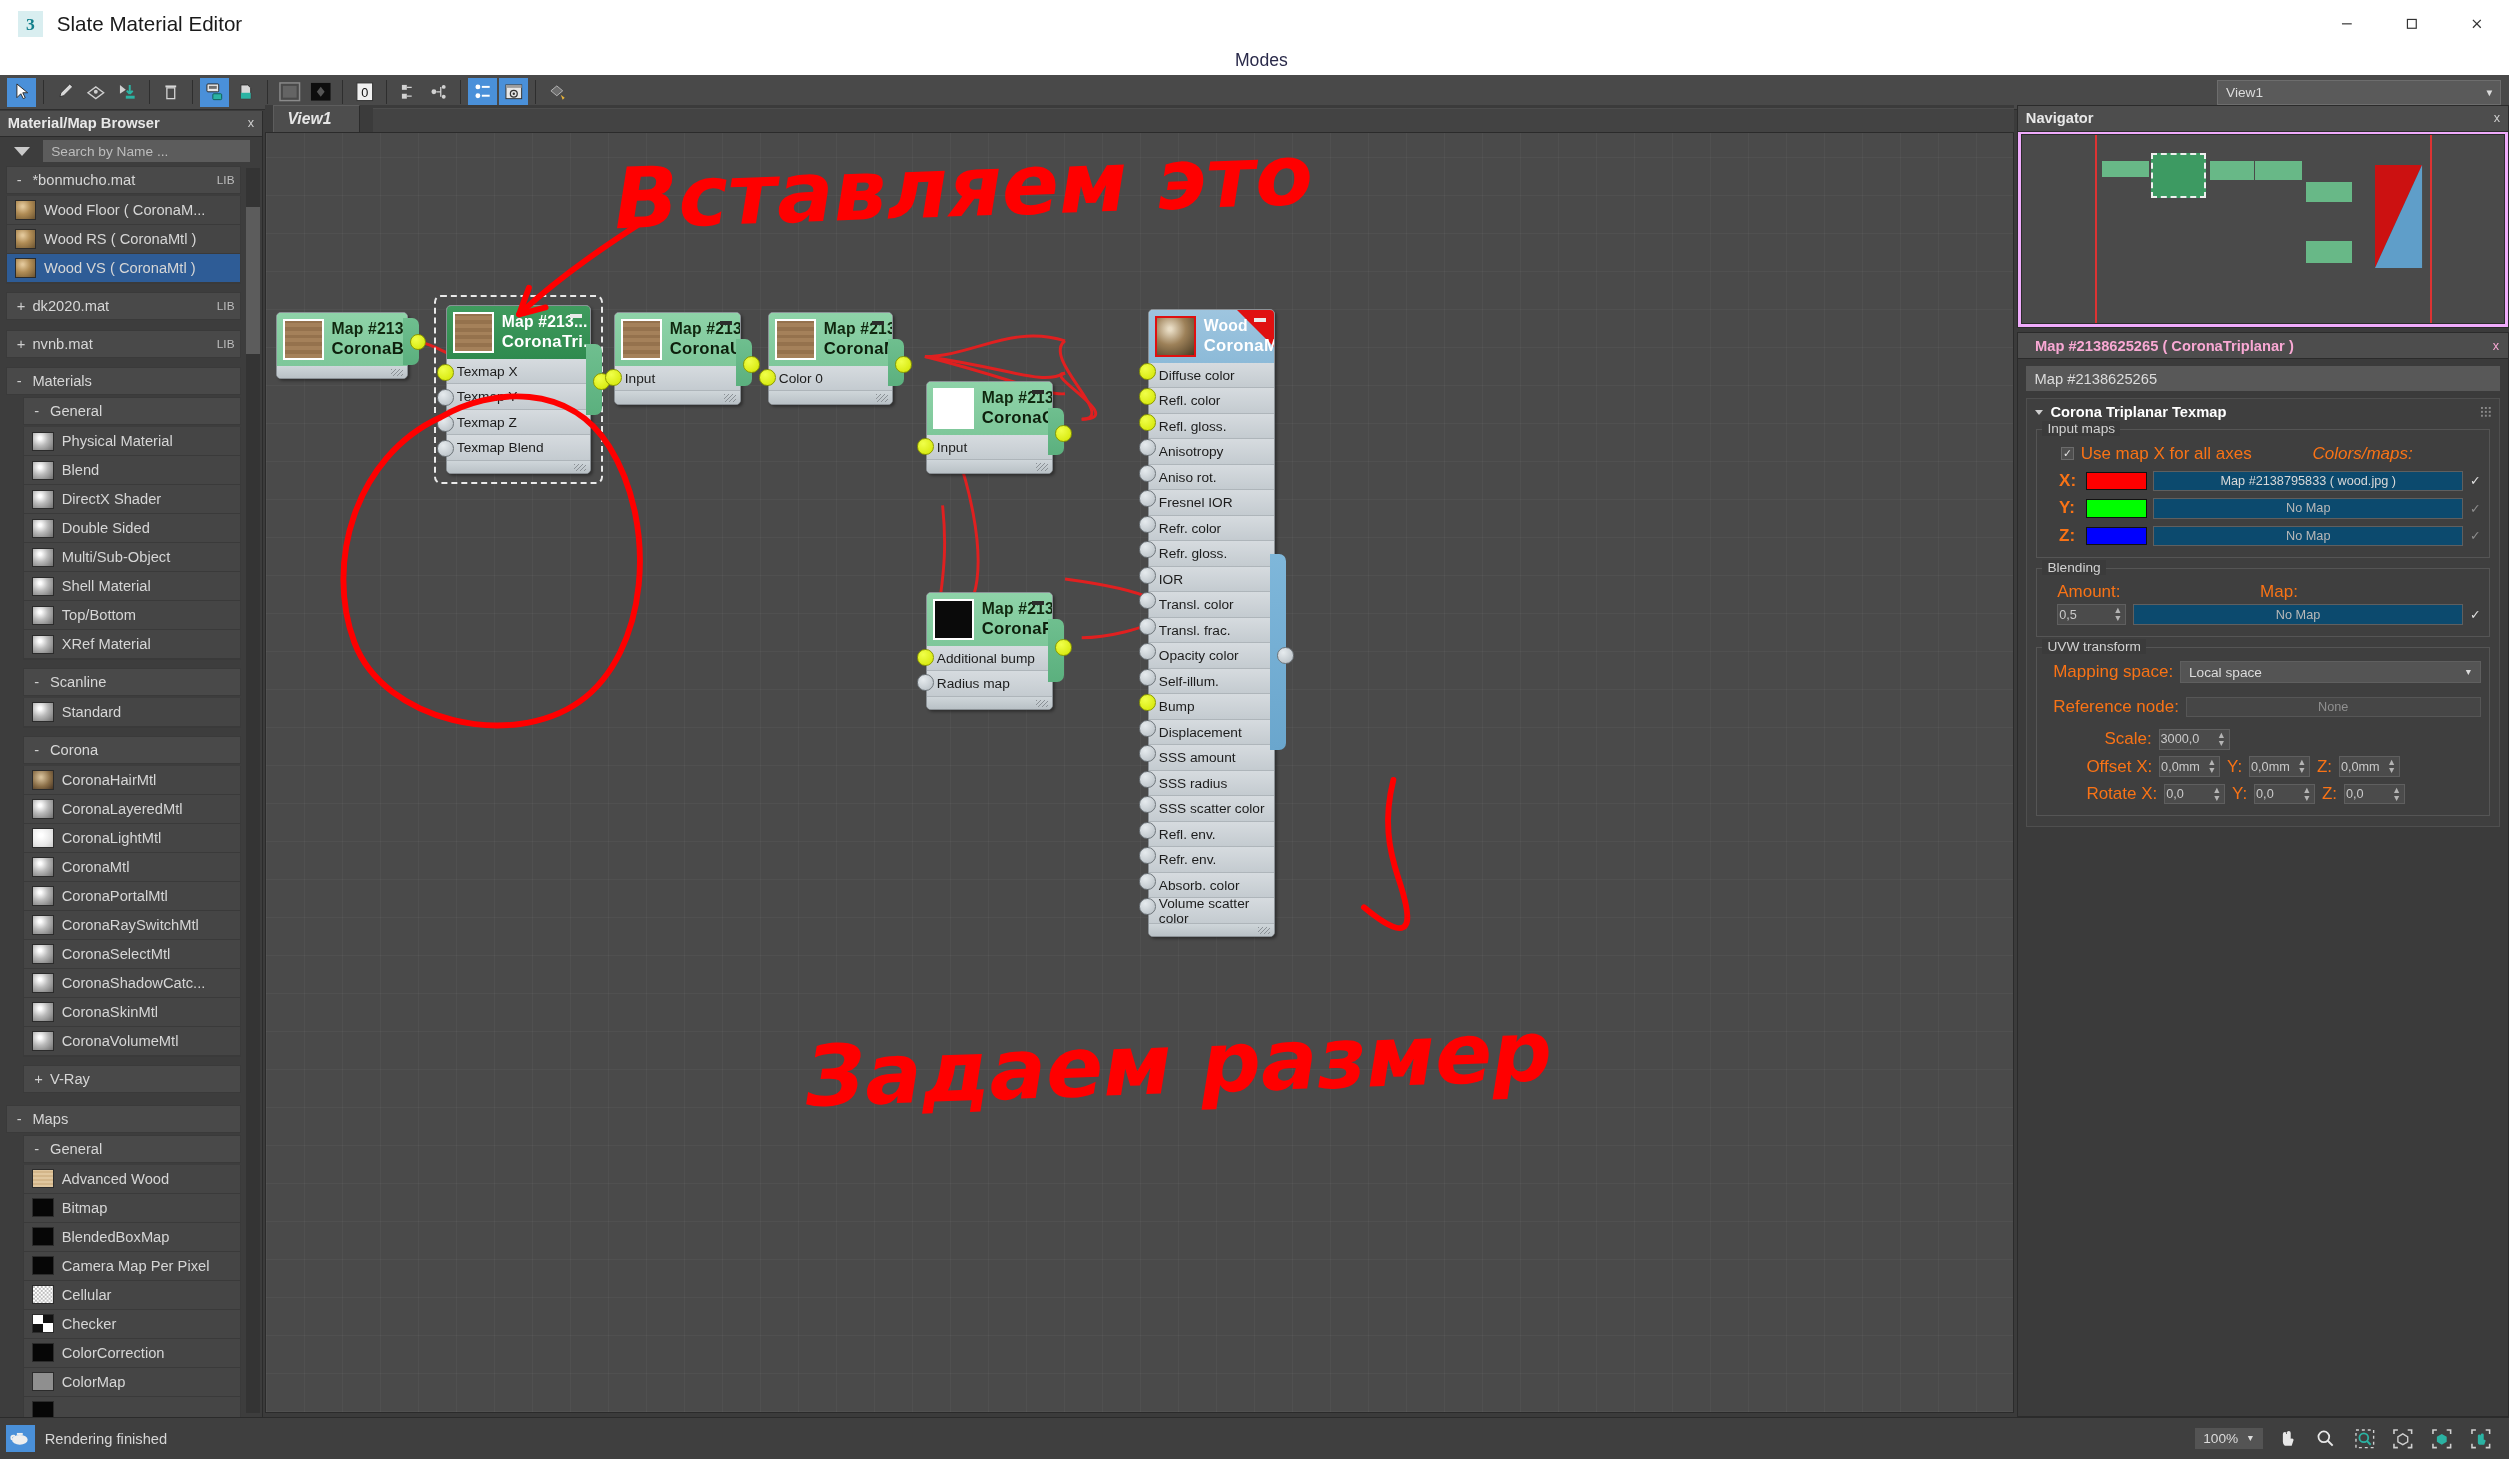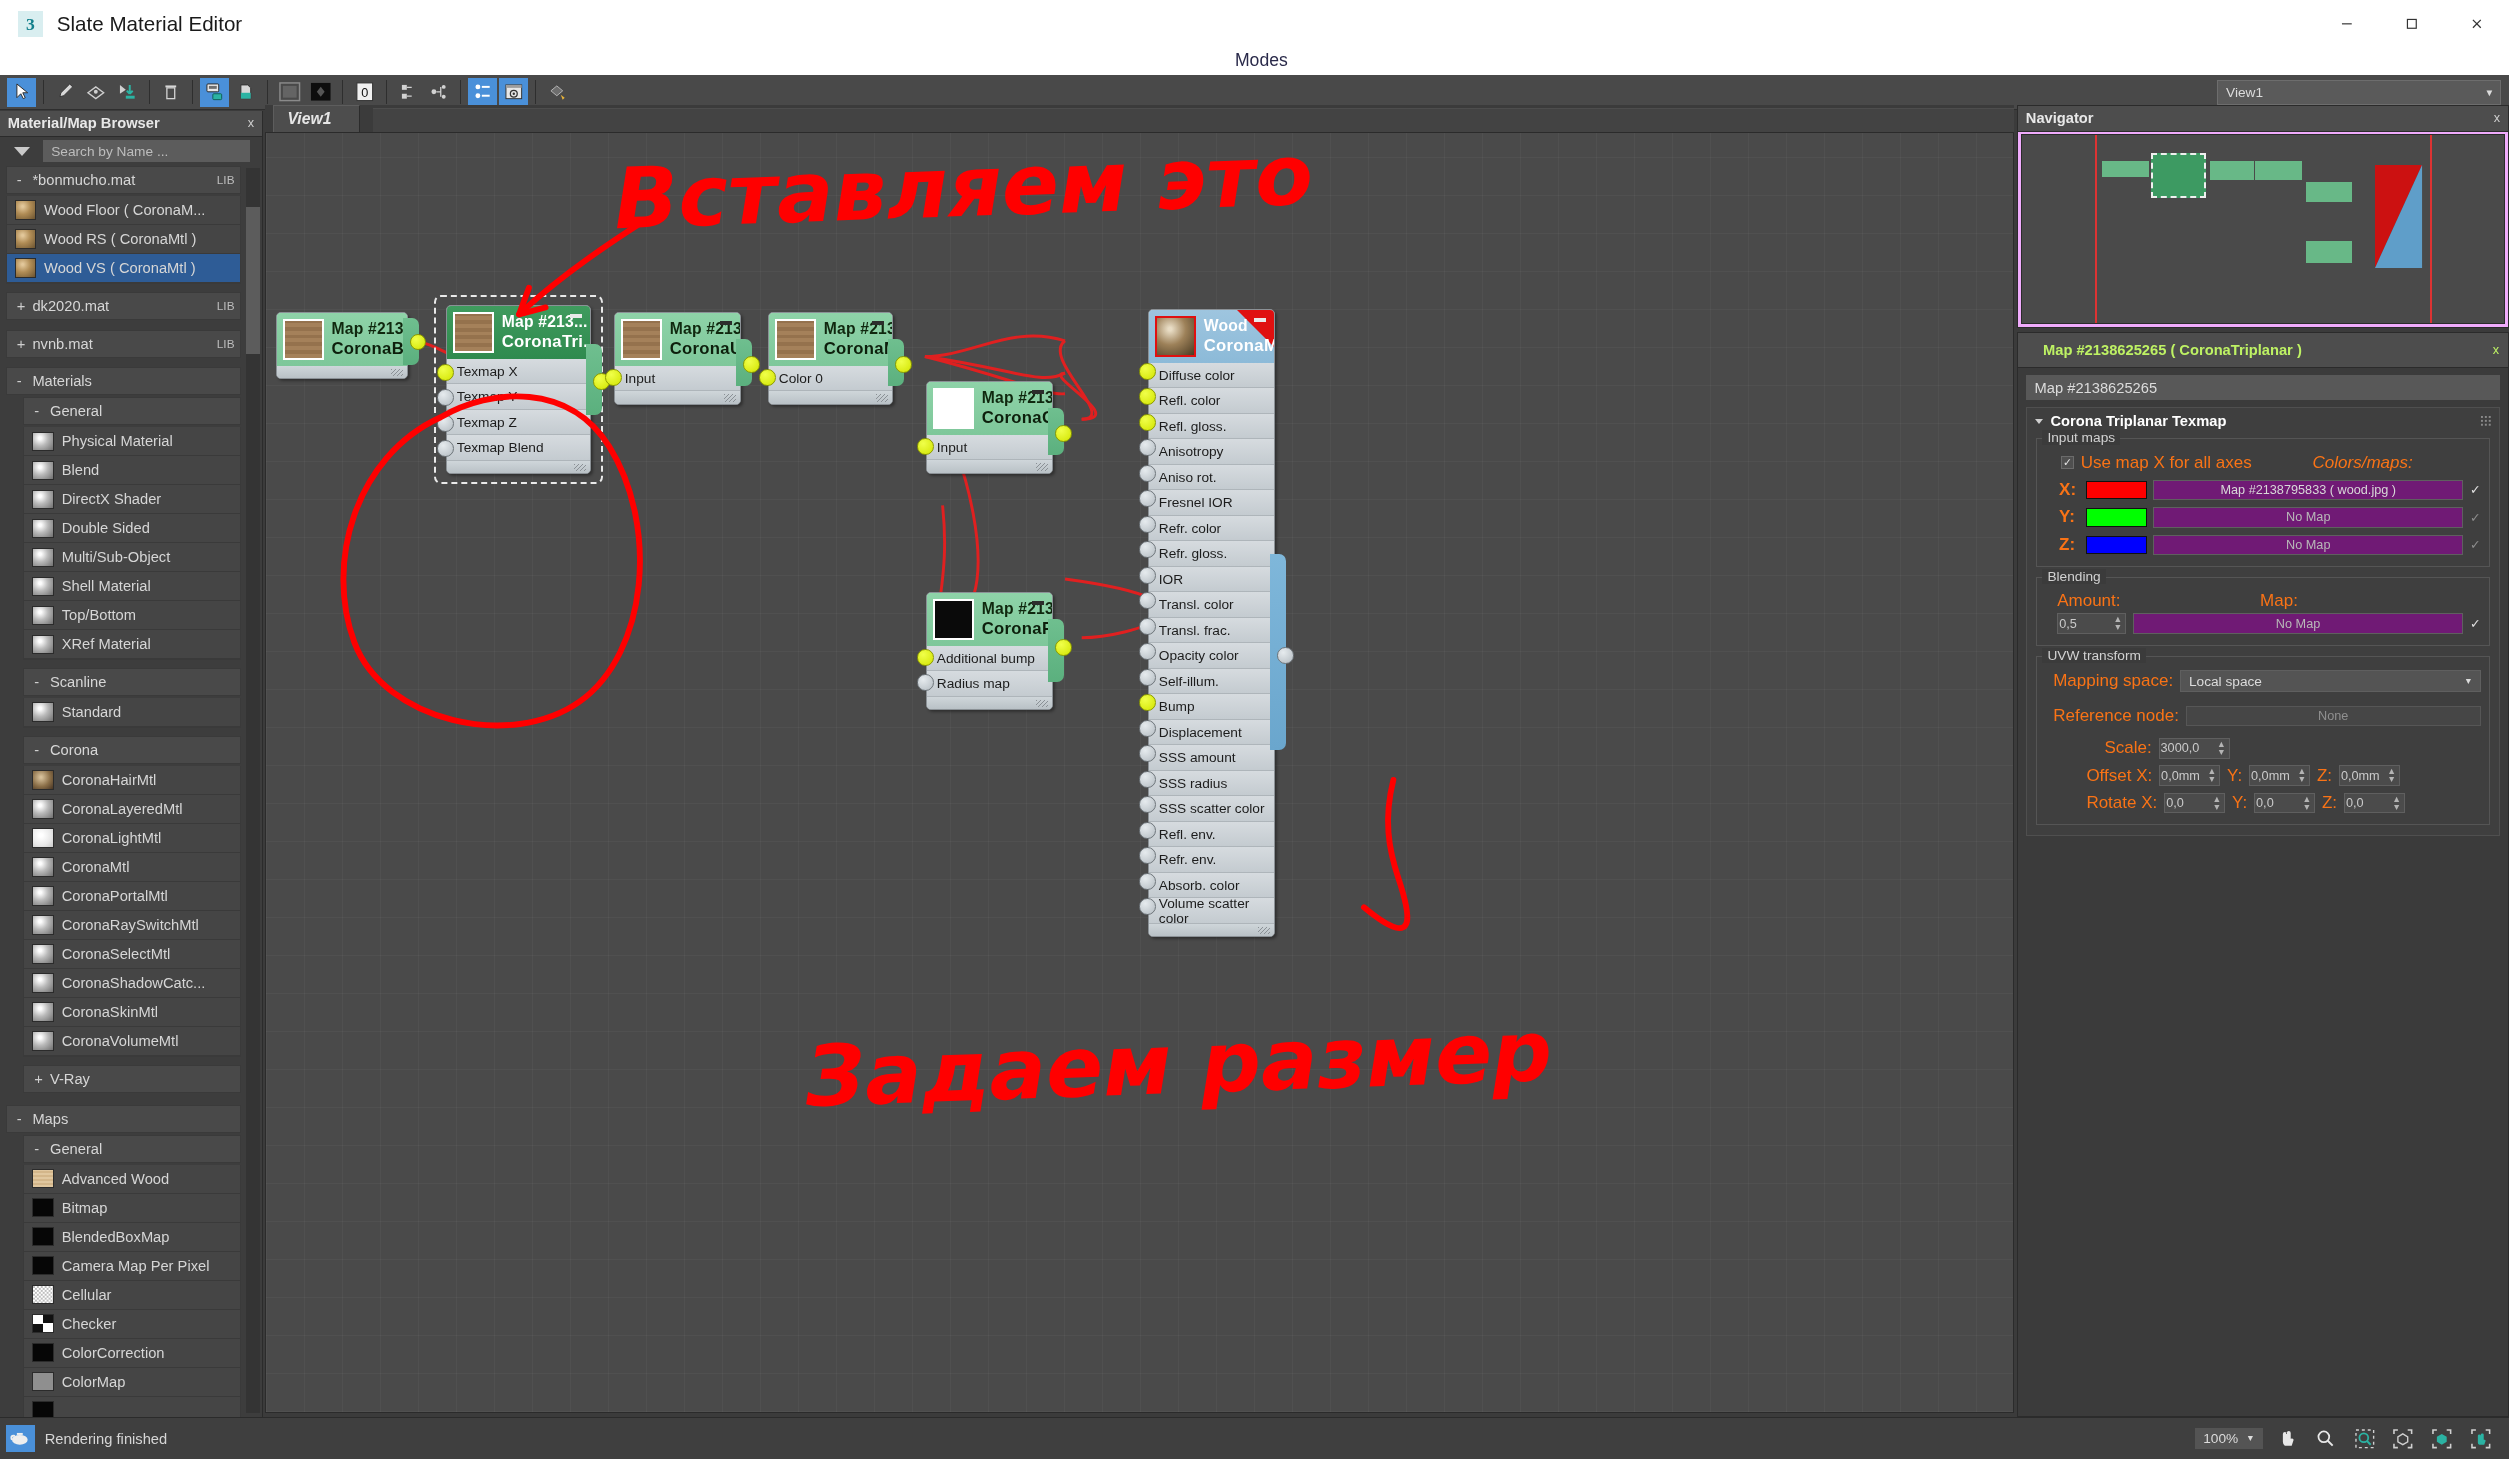--- a/index.html
+++ b/index.html
@@ -238,22 +238,22 @@
   }
   .nav-node { position: absolute; background: #68b887; }
   .nav-sel { position: absolute; background: #3d9a62; border: 2px dashed #f0f0f0; }
   .nav-red-line { position: absolute; width: 2px; background: #d33; top: 0; bottom: 0; }
 
   .proppanel {
     position: absolute; left: 2017px; top: 332px; width: 492px; height: 1085px;
     background: #3b3b3b; border: 1px solid #2b2b2b;
   }
   .prop-head {
-    height: 35px; background: #4d4d4d; color: #bef264; font-size: 14.7px; font-weight: bold;
-    display: flex; align-items: center; padding-left: 25px; border-bottom: 1px solid #2b2b2b;
+    height: 26px; background: #4d4d4d; color: #f9a8d4; font-size: 14.7px; font-weight: bold;
+    display: flex; align-items: center; padding-left: 17px; border-bottom: 1px solid #2b2b2b;
   }
   .prop-head .x { margin-left: auto; margin-right: 8.8px; font-weight: normal; font-size: 12.7px;}
   .name-field {
     margin: 6.9px 7.8px; height: 25.5px; background: #585858; color: #dcdcdc; font-size: 14.7px;
     display: flex; align-items: center; padding-left: 8.8px;
   }
   .rollout {
     margin: 5.9px 7.8px 0 7.8px; border: 1px solid #4f4f4f; background: #3f3f3f;
   }
   .rollout-head {
@@ -278,21 +278,21 @@
   }
   .row { display: flex; align-items: center; gap: 6.9px; margin-bottom: 6.9px; }
   .lbl { color: #f97316; font-size: 17px; }
   .lbl.b { font-weight: bold; }
   .chk {
     width: 12.7px; height: 12.7px; background: #4f4f4f; border: 1px solid #6b6b6b;
     color: #e6e6e6; font-size: 10.8px; display: flex; align-items: center; justify-content: center;
   }
   .swatch { width: 61px; height: 18.6px; border: 1px solid #111; }
   .mapbtn {
-    height: 20.6px; background: #701a75; border: 1px solid #5f5f5f; color: #b8b8b8;
+    height: 20.6px; background: #0c4a6e; border: 1px solid #5f5f5f; color: #b8b8b8;
     font-size: 12.7px; display: flex; align-items: center; justify-content: center;
   }
   .mapbtn.filled { color: #d8d8d8; }
   .spin {
     height: 20.6px; background: #4b4b4b; border: 1px solid #5f5f5f; color: #cacaca;
     font-size: 12.7px; display: flex; align-items: center; padding-left: 1px; position: relative;
   }
   .spin .arrows {
     position: absolute; right: 2.9px; top: 2px; font-size: 8.8px; line-height: 7.8px; color: #b4b4b4;
     display: flex; flex-direction: column;

